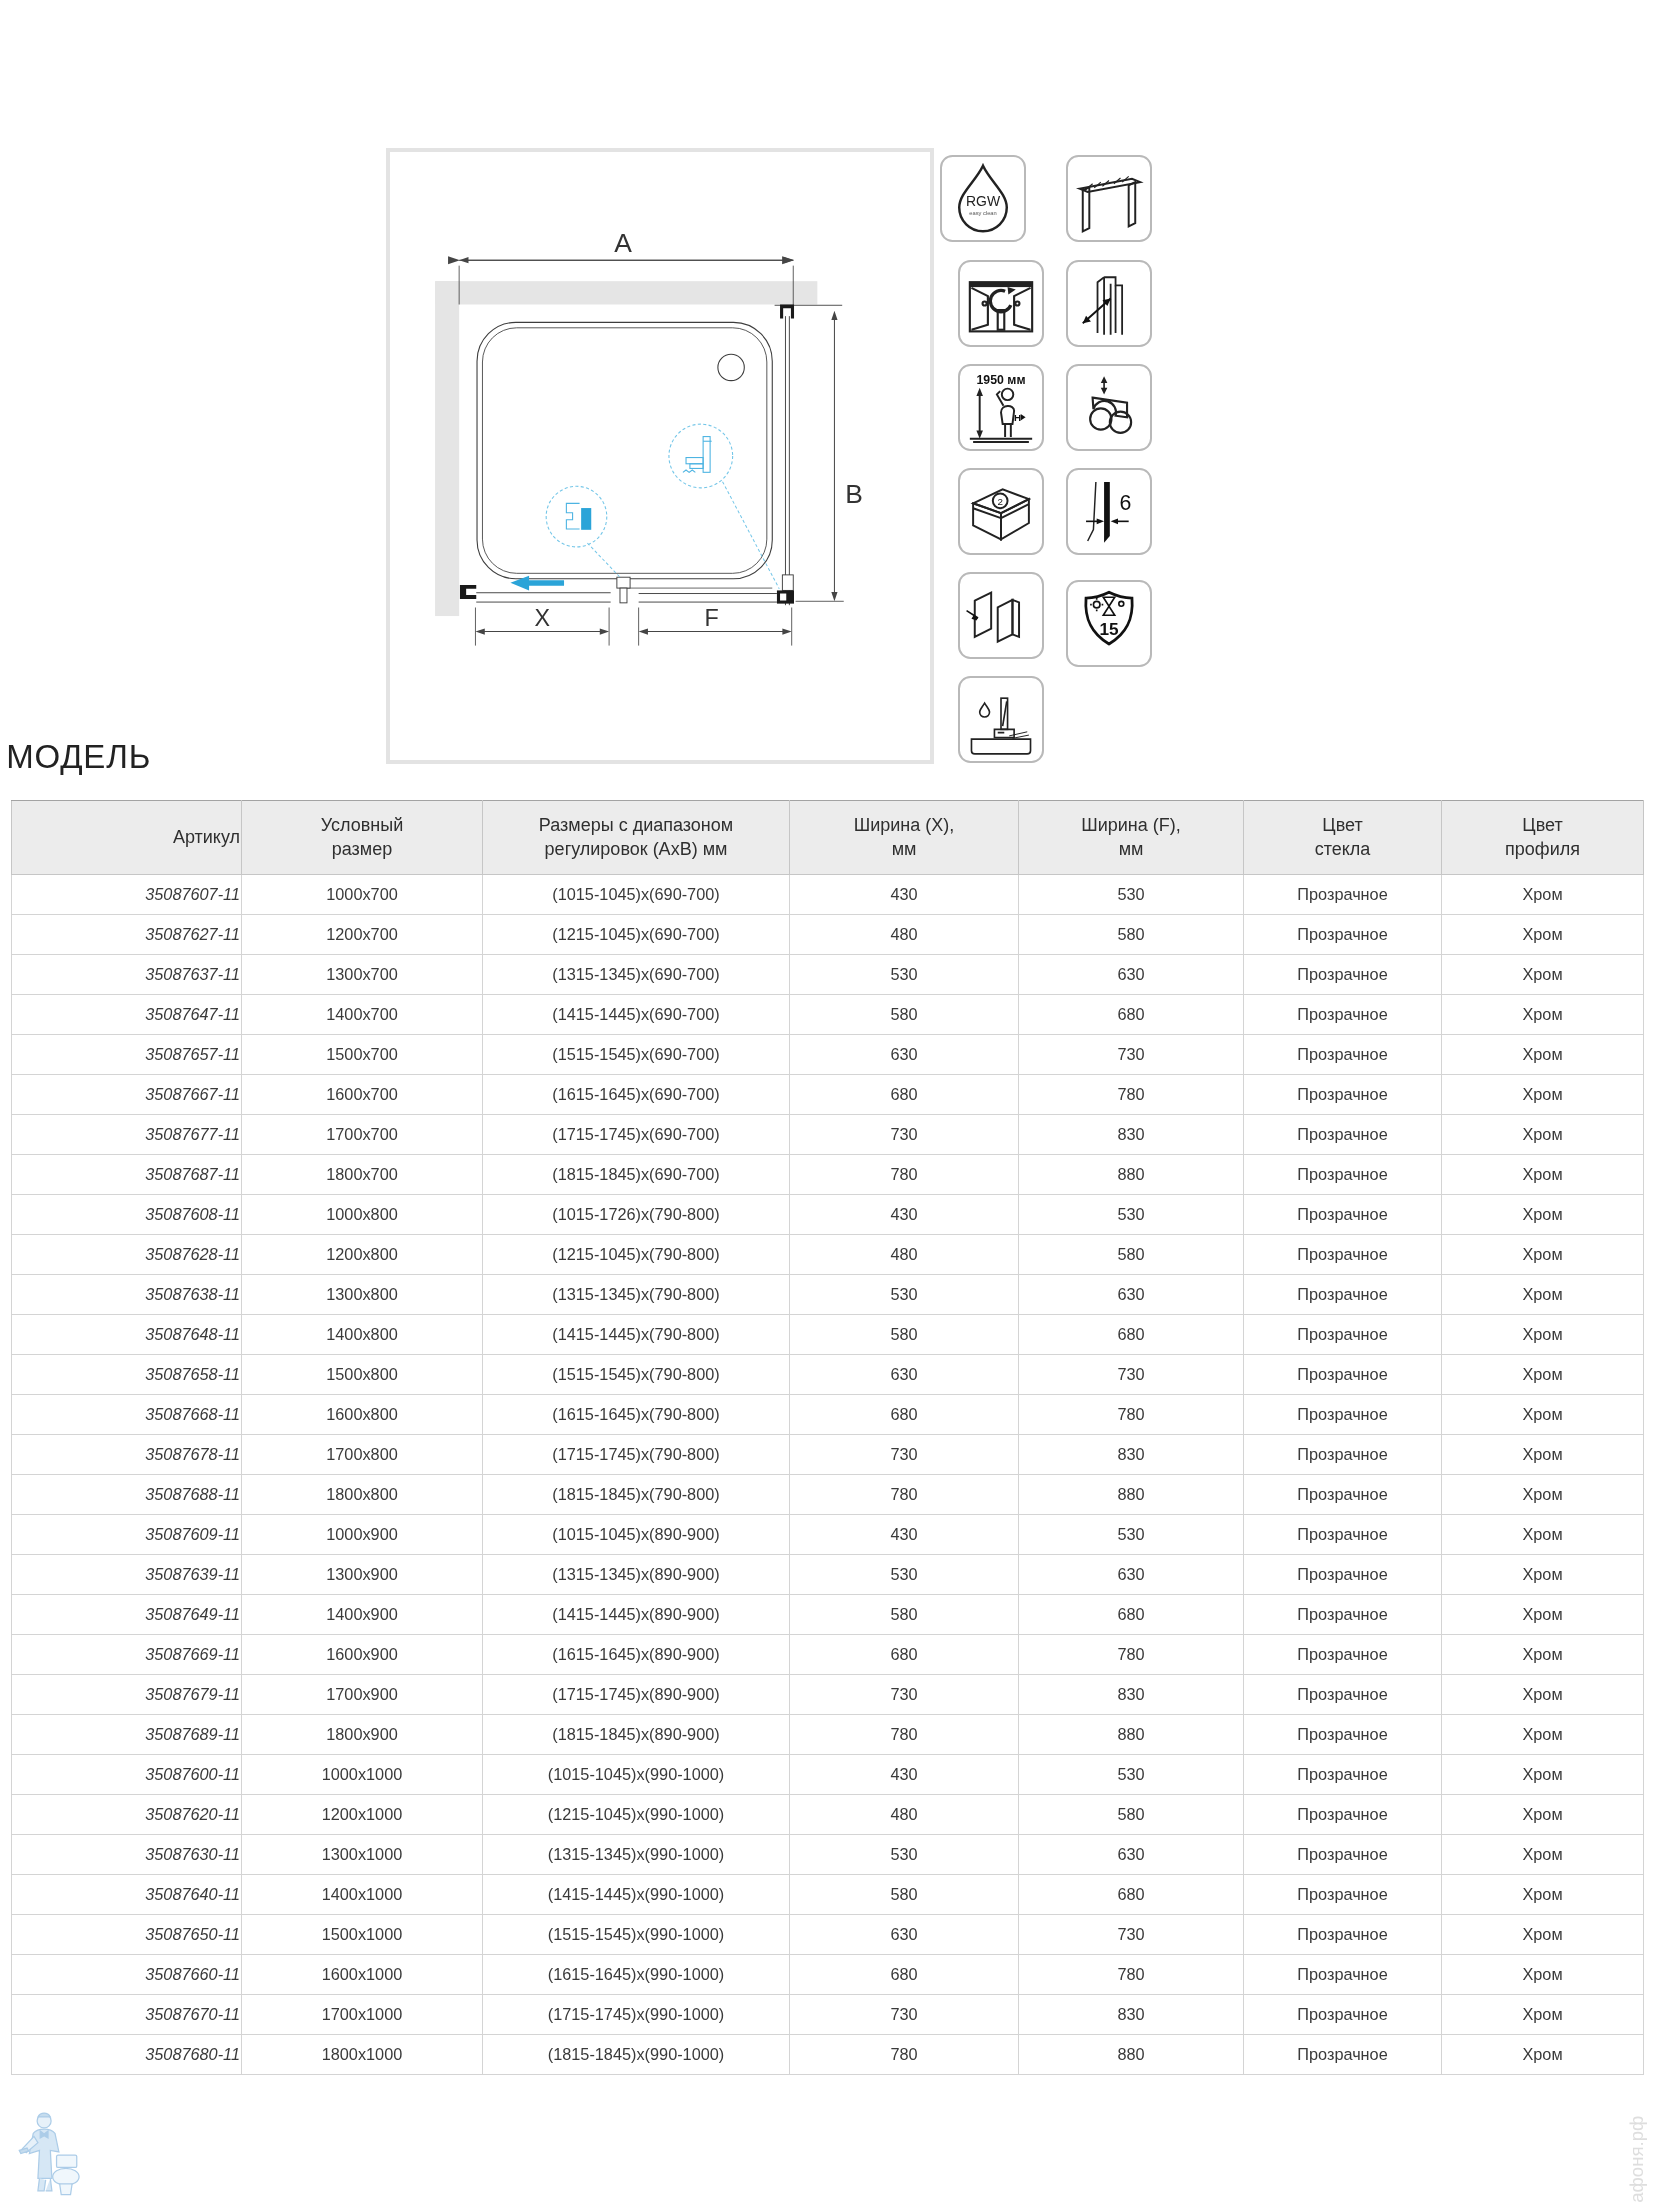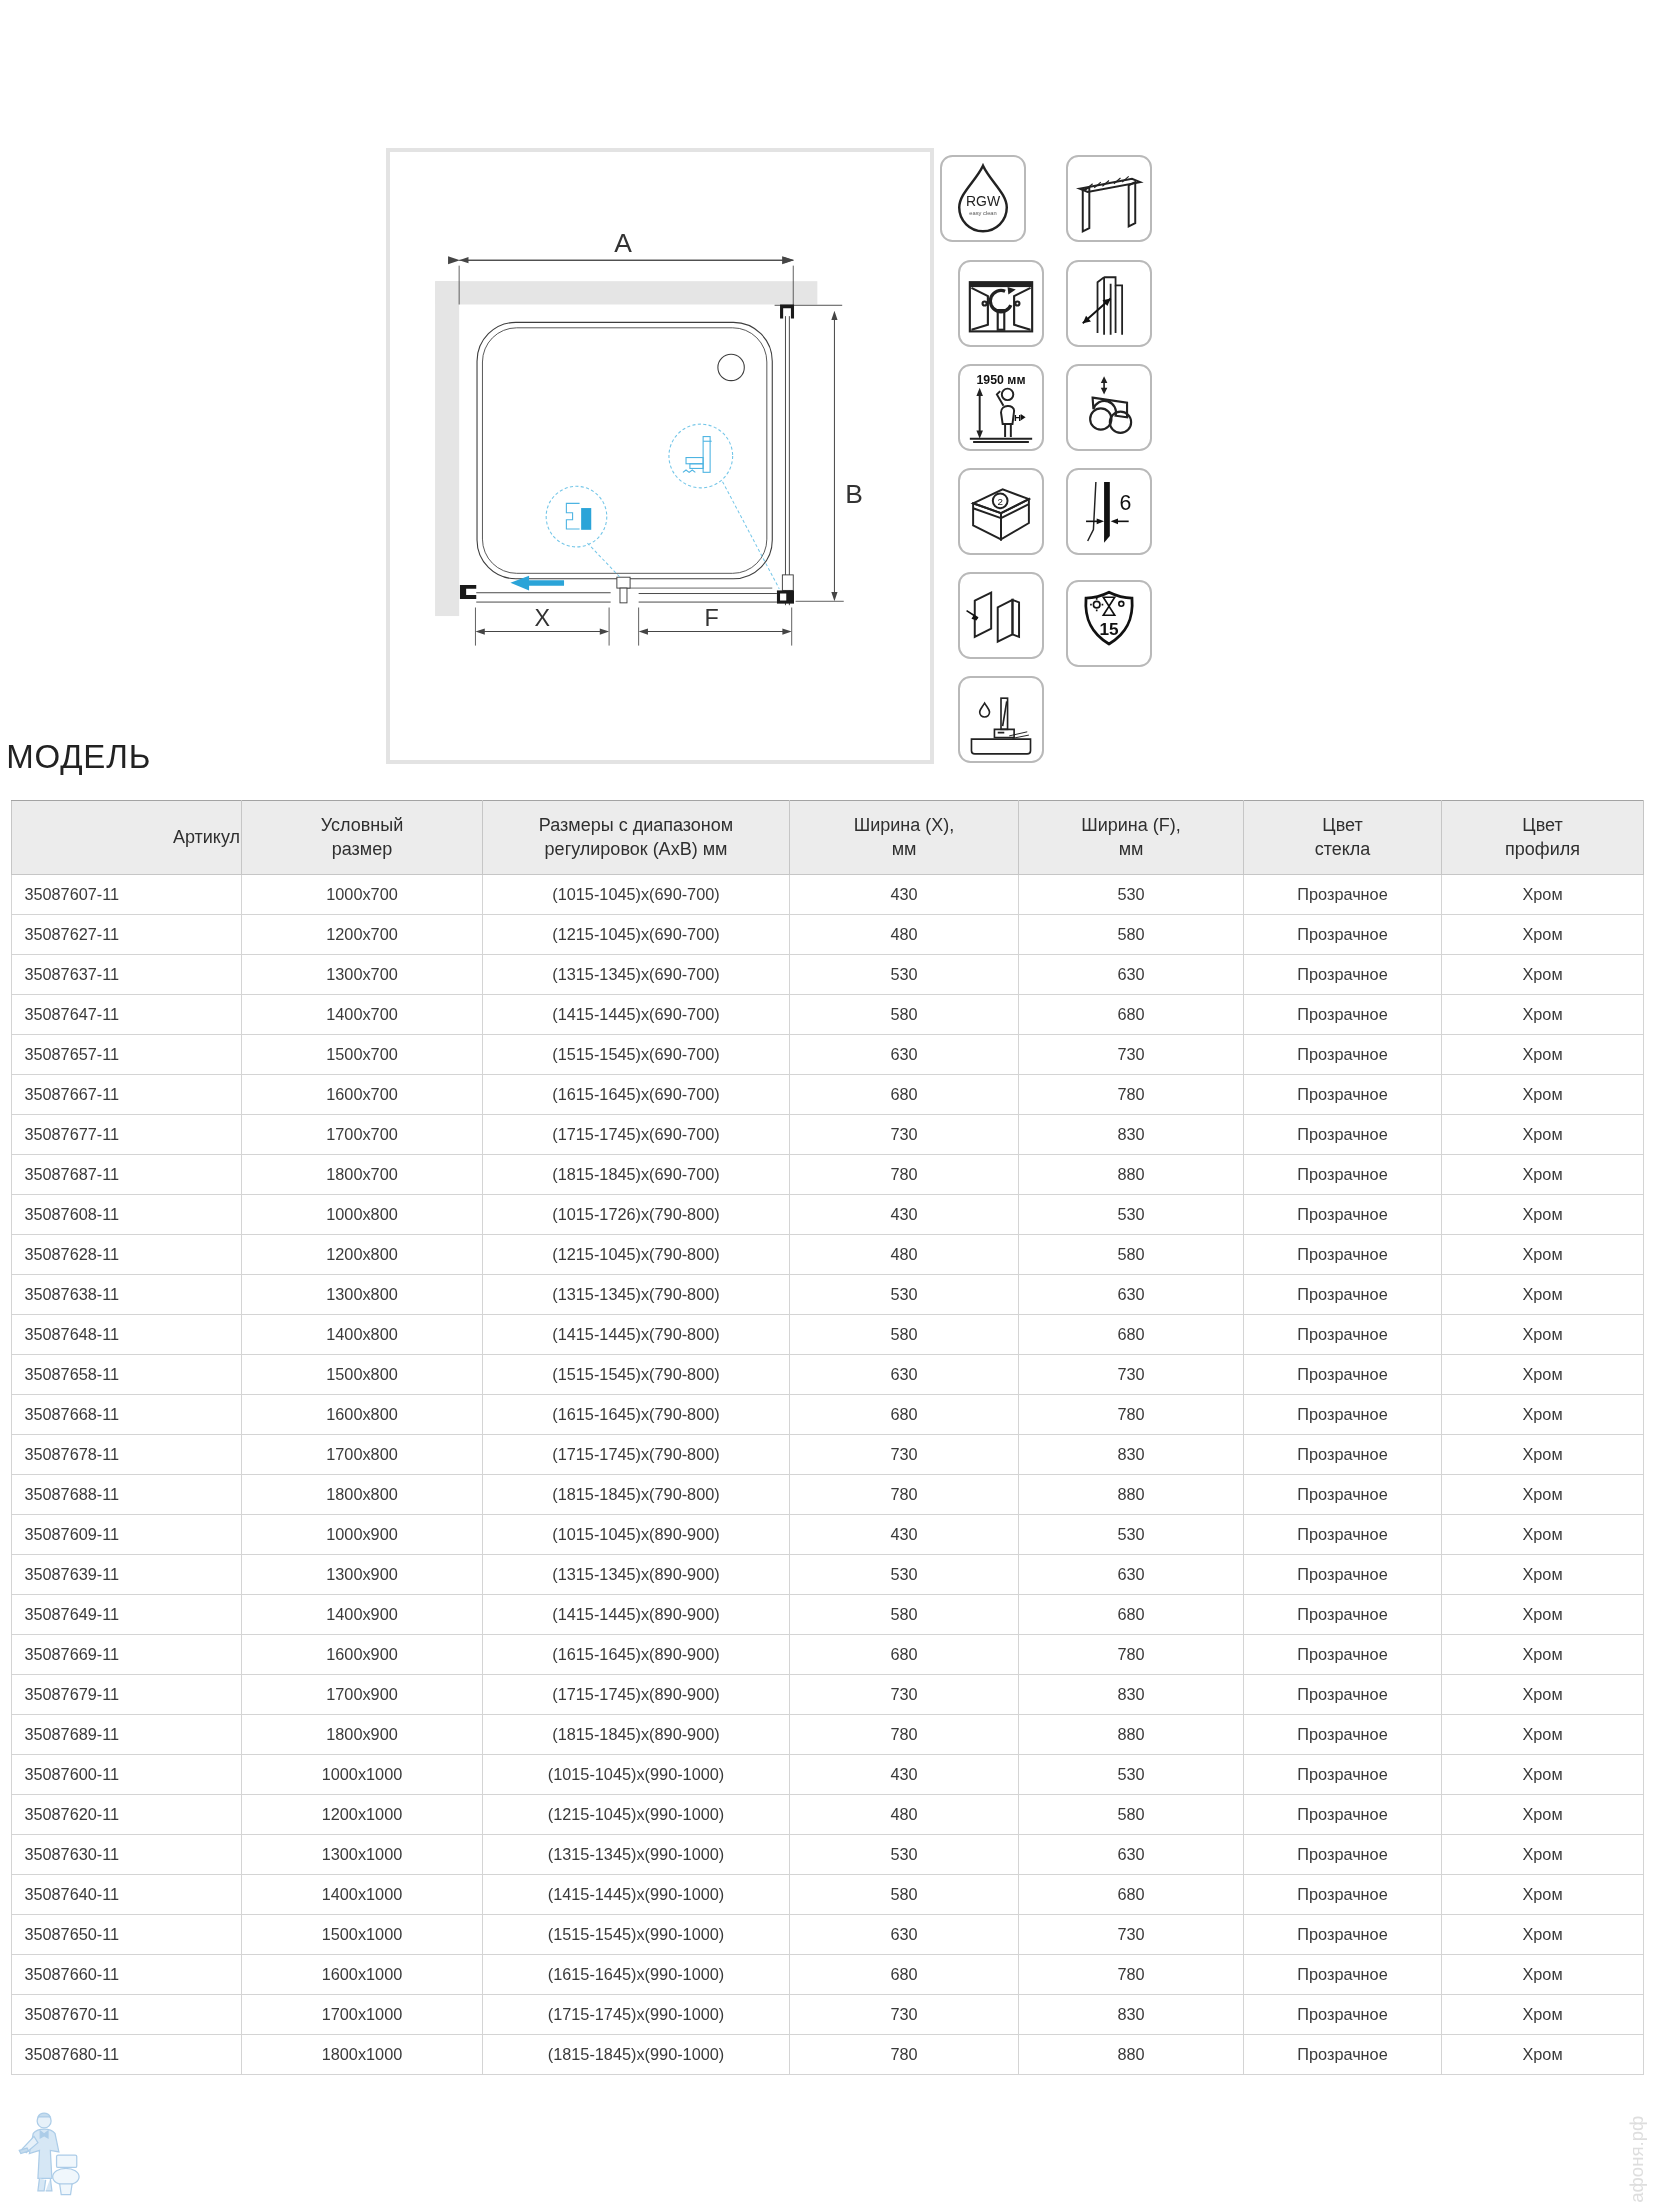--- a/index.html
+++ b/index.html
@@ -22,21 +22,21 @@
 
   
   .spec-table{position:absolute;left:11px;top:800px;border-collapse:collapse;
     table-layout:fixed;width:1633px;font-size:16.3px;color:#3a3a3a;}
   .spec-table th{background:#ececec;font-weight:400;font-size:18px;color:#2f2f2f;
     border:0.8px solid #c6c6c6;border-top:1.6px solid #a3a3a3;height:71px;
     text-align:center;vertical-align:middle;white-space:pre-line;line-height:1.3;}
   .spec-table th:first-child{text-align:right;padding-left:12.4px;}
   .spec-table td{border:0.8px solid #d4d4d4;height:37px;text-align:center;
     vertical-align:middle;background:#fff;}
-  .spec-table td:first-child{text-align:left;padding-left:12.4px;}
+  .spec-table td:first-child{text-align:right;padding-left:12.4px;font-style:italic;}
 
   
   .mascot{position:absolute;left:15.5px;top:2110px;opacity:.85;}
   .site-watermark{position:absolute;left:1593px;top:2151px;width:85px;height:18.6px;
     transform:rotate(-90deg);transform-origin:center;color:#dedede;font-size:18.6px;
     text-align:center;white-space:nowrap;}
   text{font-family:"Liberation Sans", sans-serif;}
 </style>
 </head>
 <body>

